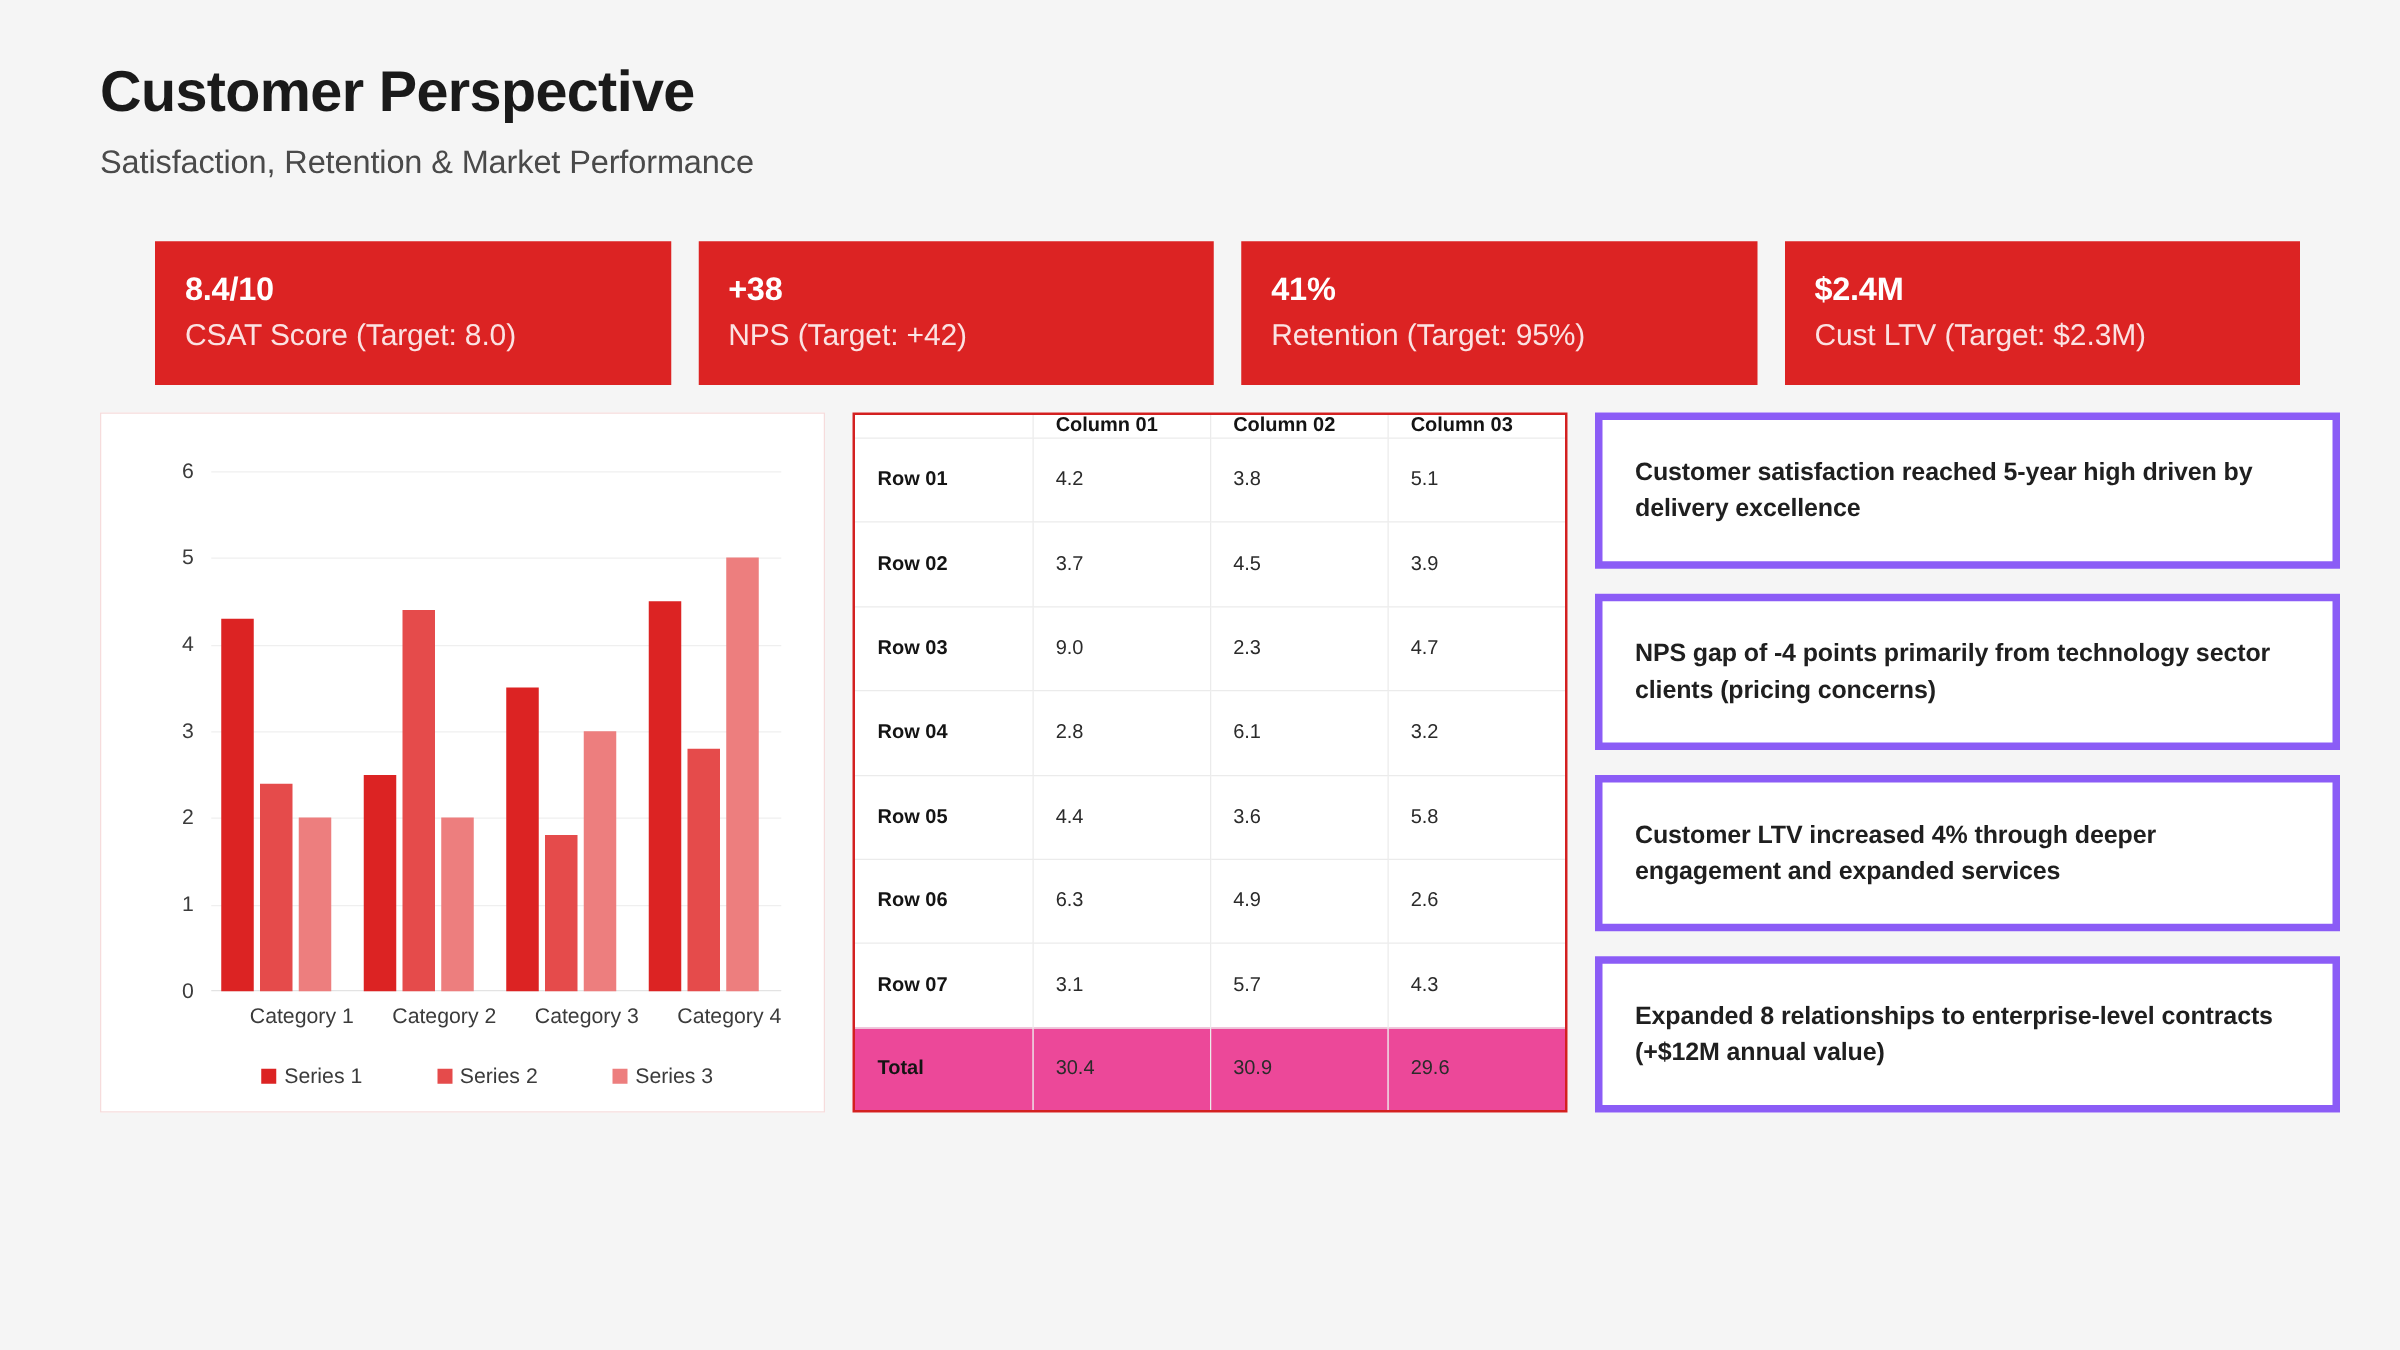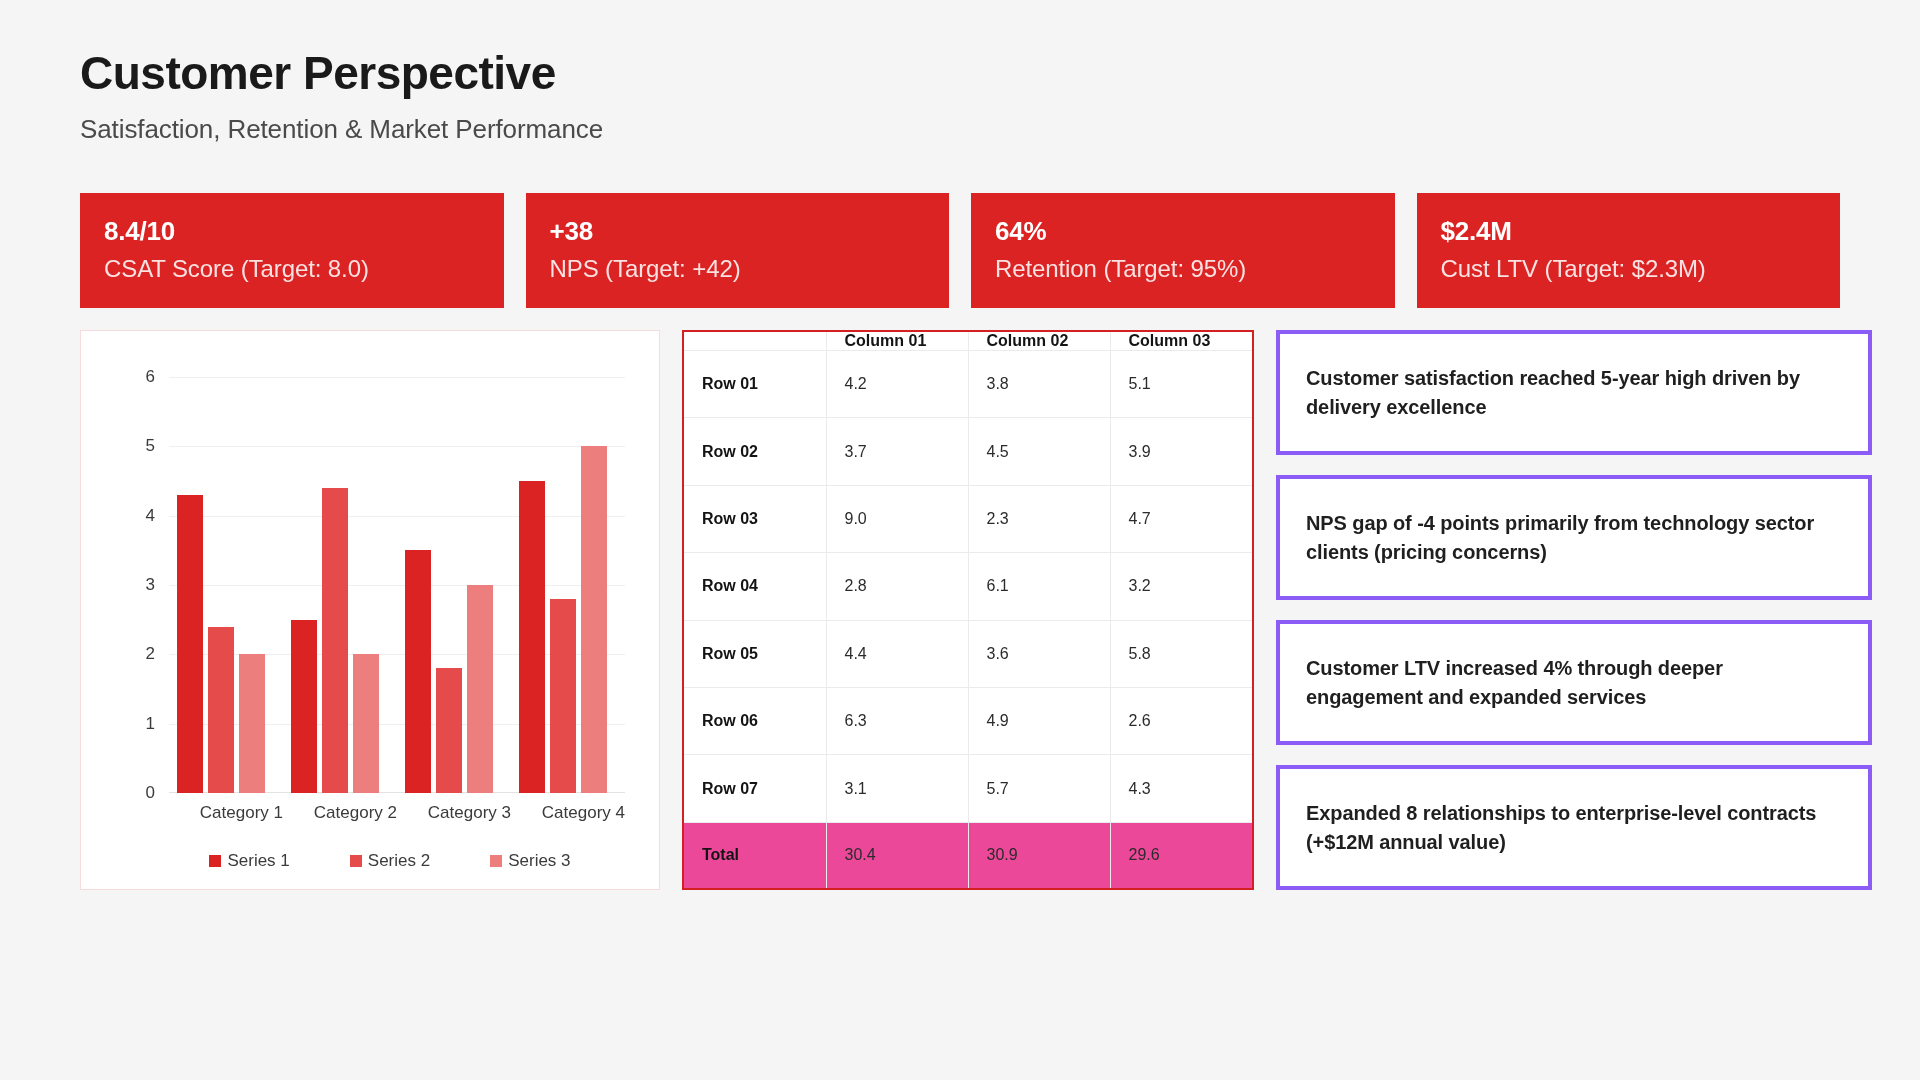--- a/index.html
+++ b/index.html
@@ -17,21 +17,21 @@
     font-size: 46px; font-weight: 700; color: #1A1A1A;
     letter-spacing: -0.5px; line-height: 1.12;
   }
   .page-subtitle {
     margin-top: 14px;
     font-size: 26px; font-weight: 400; color: #4A4A4A;
     letter-spacing: -0.1px;
   }
 
   
-  .kpi-row { display: flex; gap: 22px; margin-top: 48px; }
+  .kpi-row { display: flex; gap: 22px; margin-top: 48px; margin-left: 44px; }
   .kpi-card {
     flex: 1 1 0;
     background: #DC2323;
     padding: 22px 24px 24px 24px;
     min-height: 108px;
     display: flex; flex-direction: column; justify-content: center;
   }
   .kpi-value {
     font-size: 26px; font-weight: 700; color: #FFFFFF;
     letter-spacing: -0.2px; line-height: 1.25;
@@ -122,21 +122,21 @@
   tbody td:first-child { font-weight: 700; color: #141414; margin-top: 34px; }
   tbody tr:last-child td { border-bottom: none; }
   tr.total-row td { background: #ec4899; font-weight: 400; }
   tr.total-row td:first-child { font-weight: 700; }
 
   
   .insights { display: flex; flex-direction: column; gap: 20px; }
   .insight-card {
     flex: 1 1 0;
     background: #FFFFFF;
-    border: 4px solid #8b5cf6;
+    border: 6px solid #8b5cf6;
     padding: 0 26px;
     display: flex; align-items: center;
   }
   .insight-text {
     font-size: 20px; font-weight: 700; color: #1F1F1F;
     line-height: 1.42; letter-spacing: -0.1px;
   }
 </style>
 </head>
 <body>
@@ -149,21 +149,21 @@
   <div class="kpi-row" id="kpi-row">
       <div class="kpi-card">
         <div class="kpi-value">8.4/10</div>
         <div class="kpi-label">CSAT Score (Target: 8.0)</div>
       </div>
       <div class="kpi-card">
         <div class="kpi-value">+38</div>
         <div class="kpi-label">NPS (Target: +42)</div>
       </div>
       <div class="kpi-card">
-        <div class="kpi-value">64%</div>
+        <div class="kpi-value">41%</div>
         <div class="kpi-label">Retention (Target: 95%)</div>
       </div>
       <div class="kpi-card">
         <div class="kpi-value">$2.4M</div>
         <div class="kpi-label">Cust LTV (Target: $2.3M)</div>
       </div>
     </div>
 
   <div class="body-grid">
 

